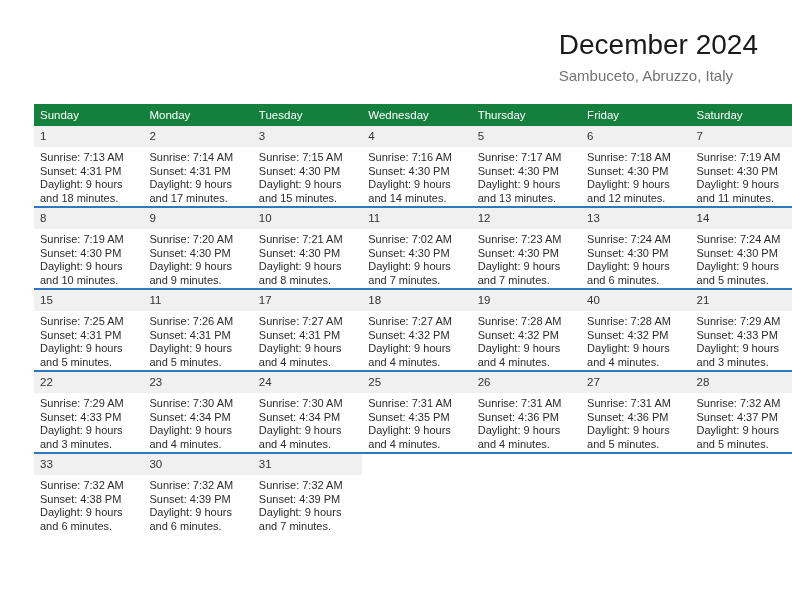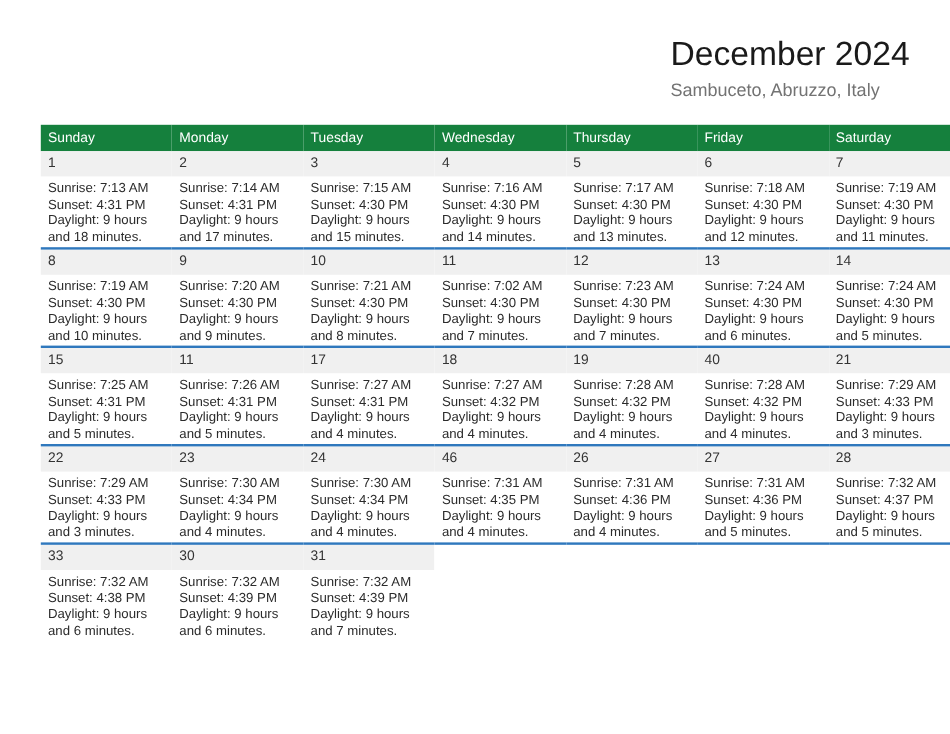--- a/index.html
+++ b/index.html
@@ -381,21 +381,21 @@
             <td class="daycell">
               <div class="daynum">24</div>
               <div class="details">
                 <div>Sunrise: 7:30 AM</div>
                 <div>Sunset: 4:34 PM</div>
                 <div>Daylight: 9 hours</div>
                 <div>and 4 minutes.</div>
               </div>
             </td>
             <td class="daycell">
-              <div class="daynum">46</div>
+              <div class="daynum">25</div>
               <div class="details">
                 <div>Sunrise: 7:31 AM</div>
                 <div>Sunset: 4:35 PM</div>
                 <div>Daylight: 9 hours</div>
                 <div>and 4 minutes.</div>
               </div>
             </td>
             <td class="daycell">
               <div class="daynum">26</div>
               <div class="details">

